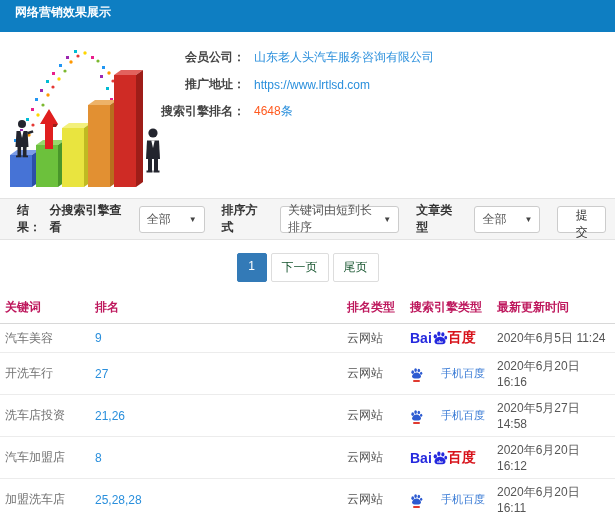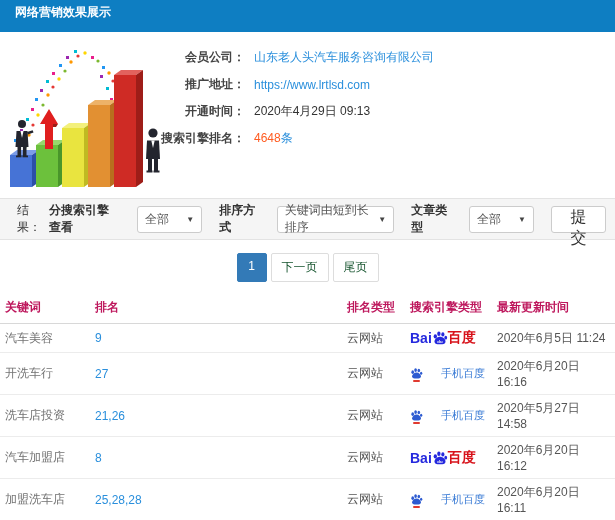--- a/index.html
+++ b/index.html
@@ -16,30 +16,30 @@
   .info-rows { position:absolute; left:140px; top:12px; }
   .info-row { display:flex; align-items:center; height:27px; }
   .info-label { width:105px; text-align:right; font-weight:bold; color:#444; }
   .info-value { margin-left:9px; }
   .link { color:#2a8fdc; text-decoration:none; cursor:pointer; }
   .hl-num { color:#ff5b20; }
 
   
   .filter-bar { height:42px; background:#f5f5f5; border-top:1px solid #e3e3e3;
     border-bottom:1px solid #e3e3e3; display:flex; align-items:center; padding:0 9px; }
-  .result-label { font-weight:normal;padding-left:8px; }
+  .result-label { font-weight:bold;padding-left:8px; }
   .filter-controls { margin-left:auto; display:flex; align-items:center; gap:17px; }
   .flabel { font-weight:bold; }
   .select { height:27px; background:#fff; border:1px solid #ccc; border-radius:3px;
     display:flex; align-items:center; justify-content:space-between; padding:0 7px;
     color:#555; cursor:pointer; }
   .select .arrow { font-size:8px; color:#444; margin-left:5px; }
   .sel-engine { width:74px; } .sel-sort { width:136px; } .sel-article { width:74px; }
   .submit-btn { height:27px; padding:0 13px; background:#fff; border:1px solid #ccc;
-    border-radius:3px; font-size:16px; color:#333; cursor:pointer;
+    border-radius:3px; font-size:12px; color:#333; cursor:pointer;
     font-family:inherit; }
 
   
   .pagination { display:flex; justify-content:center; gap:4px; margin:13px 0 10px; }
   .page-item { min-width:30px; text-align:center; padding:5px 10px; border:1px solid #ddd;
     border-radius:2px; background:#fff; color:#14532d; cursor:pointer; }
   .page-item.active { background:#337ab7; border-color:#337ab7; color:#fff; }
 
   
   table { width:615px; border-collapse:collapse; table-layout:fixed; }
@@ -160,24 +160,20 @@
   <div class="info-rows">
     <div class="info-row">
       <span class="info-label">会员公司：</span>
       <a class="info-value link">山东老人头汽车服务咨询有限公司</a>
     </div>
     <div class="info-row">
       <span class="info-label">推广地址：</span>
       <a class="info-value link">https://www.lrtlsd.com</a>
     </div>
     <div class="info-row">
-      <span class="info-label">开通时间：</span>
-      <span class="info-value">2020年4月29日 09:13</span>
-    </div>
-    <div class="info-row">
       <span class="info-label">搜索引擎排名：</span>
       <span class="info-value">
         <span class="hl-num">4648</span><span class="link">条</span>
       </span>
     </div>
   </div>
 </div>
 
 <div class="filter-bar">
   <span class="result-label">结果：</span>

